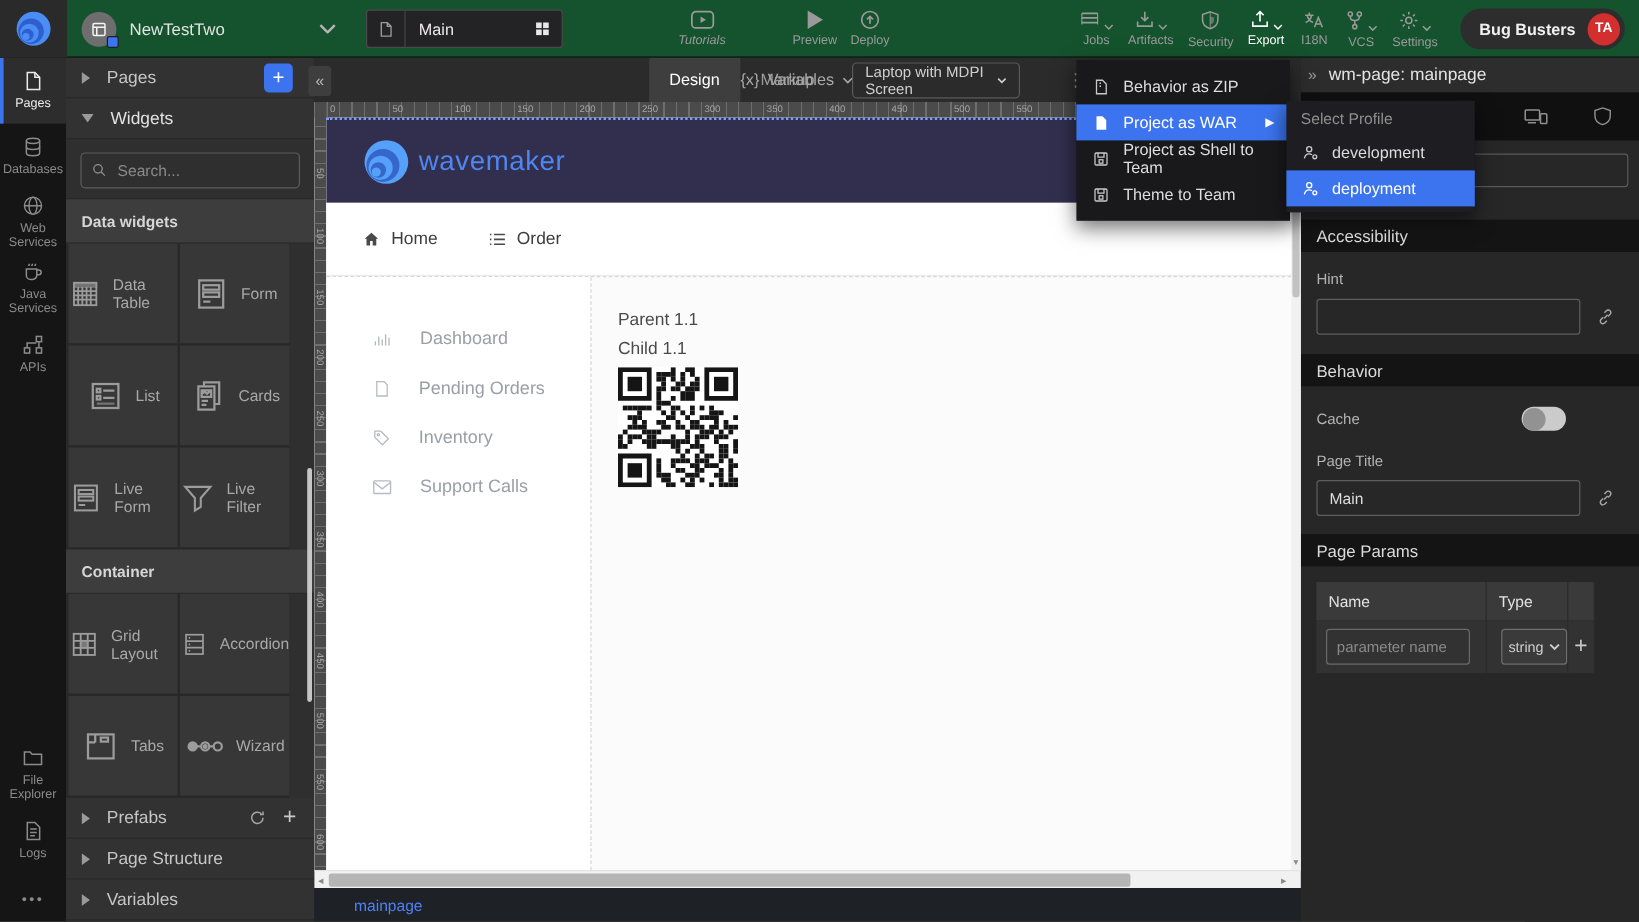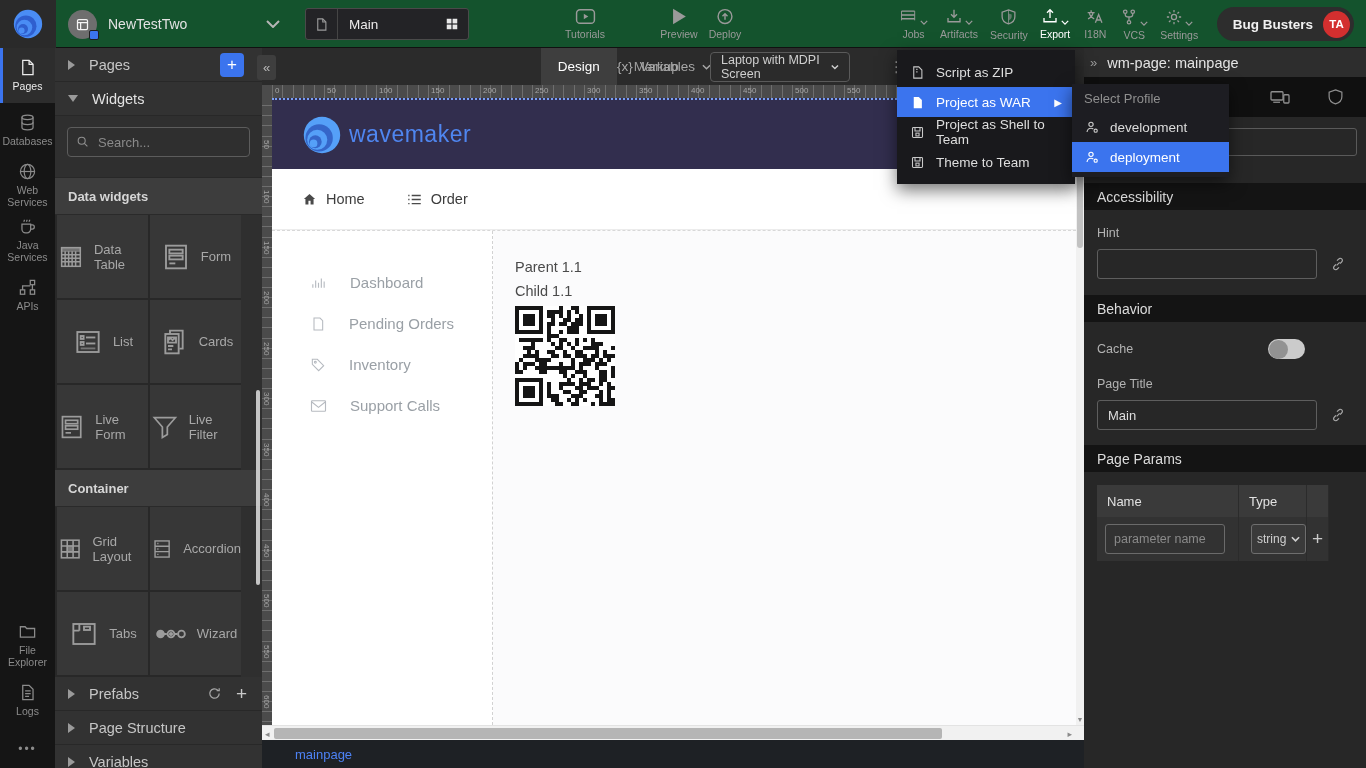--- a/index.html
+++ b/index.html
@@ -48,21 +48,21 @@
   .rail-dots { color:#8b8b8b; font-size:12px; letter-spacing:2px; text-align:center; padding:14px 0 12px; }
 
   
   .lpanel { width:207px; background:#2f2f2f; display:flex; flex-direction:column; overflow:hidden; }
   .lp-row { height:34px; flex:none; display:flex; align-items:center; gap:14px; padding:0 13px;
     color:#c6c6c6; font-size:14.5px; border-bottom:1px solid #282828; background:#323232; }
   .lp-row .tri { color:#9a9a9a; }
   .lp-row .grow { flex:1; }
   .plus-btn { width:24px; height:24px; border-radius:4px; background:var(--accent,#3b74ee); color:#fff;
     font-size:17px; display:flex; align-items:center; justify-content:center; margin-right:5px; }
-  .lp-search-wrap { padding:11px 12px 20px; border-bottom:1px solid #282828; }
+  .lp-search-wrap { padding:11px 12px 8px; border-bottom:1px solid #282828; }
   .lp-search { height:30px; border:1px solid #5c5c5c; border-radius:4px; background:transparent; width:100%;
     color:#ddd; font-size:13px; padding:0 8px 0 30px; outline:none; }
   .lp-search-wrap { position:relative; }
   .lp-search-ic { position:absolute; left:21px; top:19px; color:#8f8f8f; }
   .lp-search::placeholder { color:#8a8a8a; }
   .wsec { height:37px; flex:none; background:#3d3d3d; color:#d6d6d6; font-size:13px; font-weight:700;
     display:flex; align-items:center; padding-left:13px; border-bottom:1px solid #2a2a2a; }
   .wgrid { display:grid; grid-template-columns:91px 91px; gap:2px; background:#282828; padding:0 0 2px 2px;
     margin-right:21px; flex:none; }
   .wtile { height:83px; background:#373737; display:flex; flex-direction:row; align-items:center;
@@ -211,21 +211,21 @@
       <span class="pt-grid">
         <svg width="14" height="14" viewBox="0 0 24 24" fill="currentColor">
             <rect x="3" y="3" width="8" height="8"></rect>
             <rect x="13" y="3" width="8" height="8"></rect>
             <rect x="3" y="13" width="8" height="8"></rect>
             <rect x="13" y="13" width="8" height="8"></rect>
           </svg>
       </span>
     </div>
 
-    <div class="tb-item" style="left:558px;width:54px;">
+    <div class="tb-item" style="left:558px;width:54px;font-style:italic;">
       <svg width="21" height="17" viewBox="0 0 24 20" fill="none" stroke="currentColor" stroke-width="1.7">
           <rect x="1.5" y="2" width="21" height="16" rx="4"></rect>
           <path d="M10 6.8l5.3 3.2L10 13.2z" fill="currentColor" stroke="none"></path>
         </svg>
       <span>Tutorials</span>
     </div>
     <div class="tb-item" style="left:654px;width:50px;">
       <svg width="16" height="17" viewBox="0 0 18 20" fill="currentColor">
           <path d="M2 1l15 9-15 9z"></path>
         </svg>
@@ -966,21 +966,21 @@
 
   <div class="collapse-chip">«</div>
   <div class="lp-scrollthumb"></div>
 
   <div class="menu">
     <div class="menu-item">
       <svg width="15" height="15" viewBox="0 0 24 24" fill="none" stroke="currentColor" stroke-width="1.7">
           <path d="M6 3h8l5 5v13H6z"></path>
           <path d="M10 7h2M10 11h2"></path>
         </svg>
-      <span>Script as ZIP</span>
+      <span>Behavior as ZIP</span>
     </div>
     <div class="menu-item active">
       <svg width="15" height="15" viewBox="0 0 24 24">
           <path d="M6 3h8l5 5v13H6z" fill="currentColor"></path>
         </svg>
       <span>Project as WAR</span>
       <span class="mi-arrow">▶</span>
     </div>
     <div class="menu-item">
       <svg width="15" height="15" viewBox="0 0 24 24" fill="none" stroke="currentColor" stroke-width="1.7">

